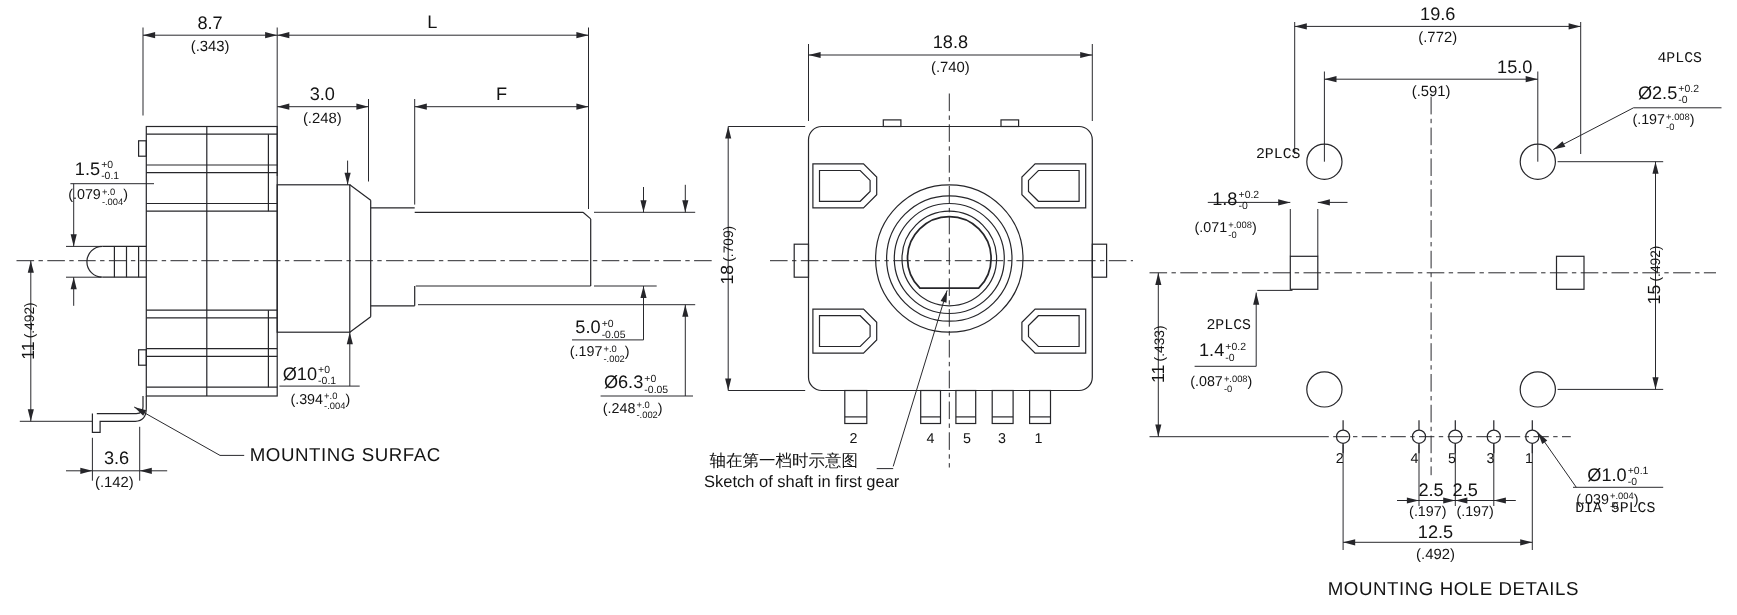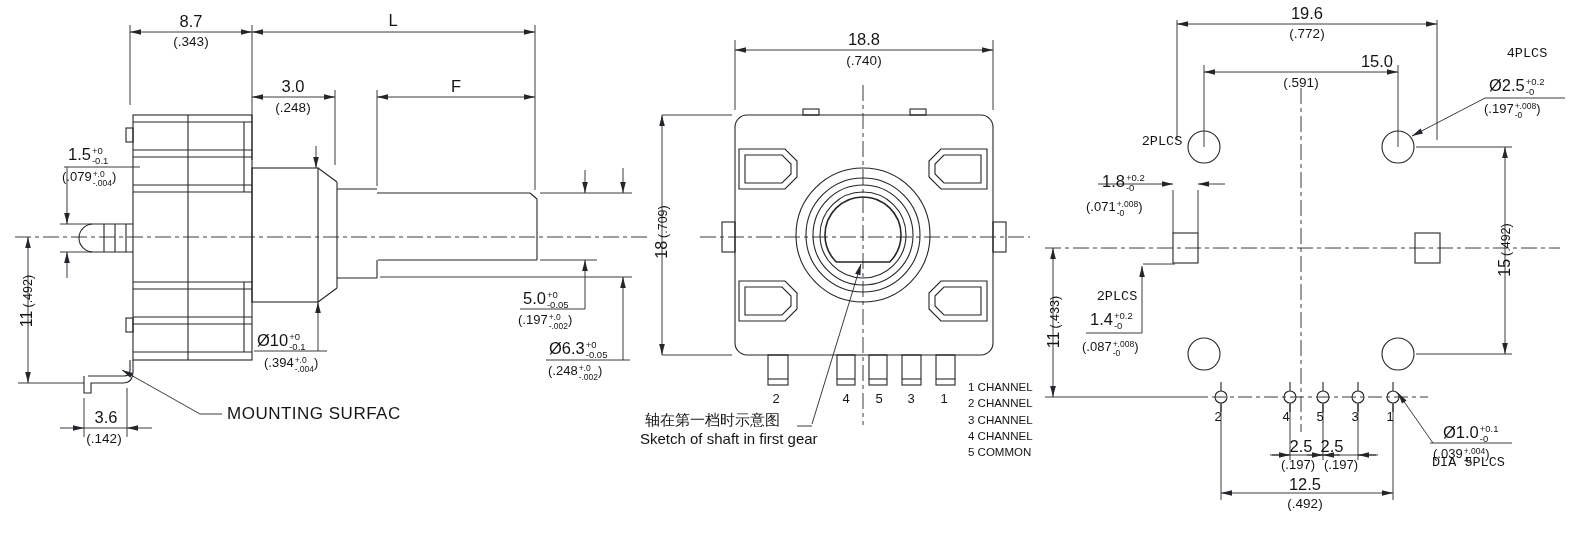--- a/index.html
+++ b/index.html
@@ -306,27 +306,20 @@
     <span class="a">18</span>
       <span class="b">(.709)</span>
   </div>
 
   <div class="txt lab cx" style="left:776px;top:392px">2</div>
   <div class="txt lab cx" style="left:846px;top:392px">4</div>
   <div class="txt lab cx" style="left:879px;top:392px">5</div>
   <div class="txt lab cx" style="left:911px;top:392px">3</div>
   <div class="txt lab cx" style="left:944px;top:392px">1</div>
 
-  <div class="chlist" style="left:968px;top:379px">
-    <div>1 CHANNEL</div>
-    <div>2 CHANNEL</div>
-    <div>3 CHANNEL</div>
-    <div>4 CHANNEL</div>
-    <div>5 COMMON</div>
-  </div>
 
   <div class="txt cap" style="left:645px;top:412px">轴在第一档时示意图</div>
   <div class="txt cap" style="left:640px;top:431px">Sketch of shaft in first gear</div>
 
   <div class="txt mm cx" style="left:1307px;top:5px">19.6</div>
   <div class="txt sm cx" style="left:1307px;top:27px">(.772)</div>
   <div class="txt mm cx" style="left:1377px;top:53px">15.0</div>
   <div class="txt sm cx" style="left:1301px;top:76px">(.591)</div>
 
   <div class="txt note cx" style="left:1527px;top:47px">4PLCS</div>
@@ -413,14 +406,15 @@
   <div class="tb ti" style="left:1433px;top:447px">
     <span>(.039</span>
     <span class="ts">
         <i>+.004</i>
         <i>-0</i>
       </span>
     <span>)</span>
   </div>
   <div class="txt note" style="left:1432px;top:456px">DIA 5PLCS</div>
 
+  <div class="txt big" style="left:1207px;top:527px">MOUNTING HOLE DETAILS</div>
 
 </div>
 
 </body></html>

